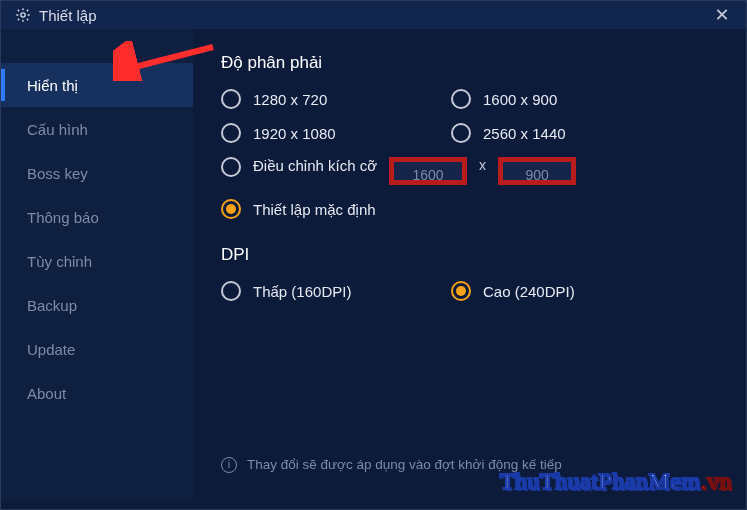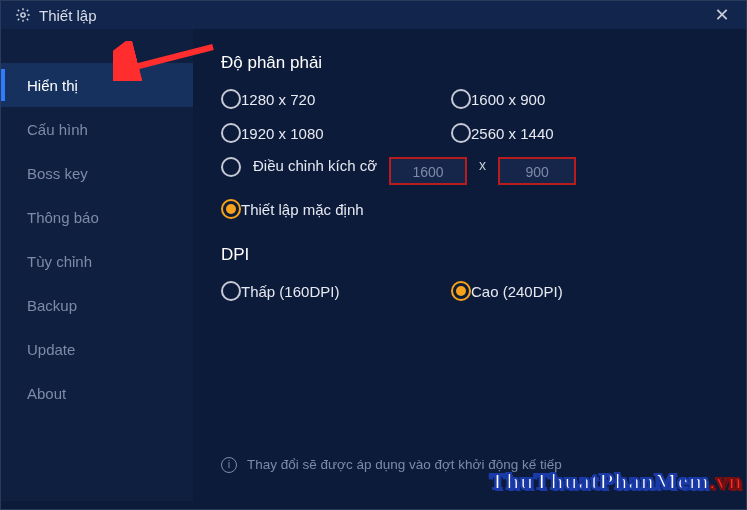--- a/index.html
+++ b/index.html
@@ -56,38 +56,39 @@
     color: #ffffff; font-size: 17px; margin-bottom: 16px;
   }
   .res-grid {
     display: grid;
     grid-template-columns: 230px 230px;
     row-gap: 14px;
     margin-bottom: 14px;
   }
   .radio-row {
     display: flex; align-items: center;
+    gap: 12px;
     cursor: pointer;
   }
   .rcircle {
     width: 20px; height: 20px; border-radius: 50%;
     border: 2px solid #c6cad6;
     display: flex; align-items: center; justify-content: center;
     flex-shrink: 0;
   }
   .rcircle.sel { border-color: #f7a21a; }
   .rcircle.sel::after {
     content: ""; width: 10px; height: 10px; border-radius: 50%; background: #f7a21a;
   }
   .rlabel { color: #e6e9f1; font-size: 15px; }
   .custom-row { display: flex; align-items: flex-start; gap: 12px; margin-bottom: 14px; }
   .numbox {
     width: 78px; height: 28px;
     background: #16264a;
-    border: 2px solid #b91c1c;
+    border: 5px solid #b91c1c;
     color: #7e8aa8;
     text-align: center;
     font-size: 14px;
     line-height: 26px;
   }
   .xsep { color: #c6cad6; font-size: 14px; }
   .dpi-section { margin-top: 26px; }
   .dpi-row { display: grid; grid-template-columns: 230px 230px; margin-top: 16px; }
   .footnote {
     position: absolute;
@@ -102,23 +103,23 @@
     display: flex; align-items: center; justify-content: center;
     font-size: 11px; flex-shrink: 0; margin-top: 2px;
   }
   .arrow-annot {
     position: absolute;
     left: 112px; top: 40px;
     pointer-events: none;
   }
   .watermark {
     position: absolute;
-    right: 4px; bottom: 14px;
+    right: 14px; bottom: 14px;
     font-family: "Comic Sans MS", "Segoe Script", cursive;
-    font-weight: bold;
+    font-weight: normal;
     font-size: 24px;
     color: #ffffff;
     -webkit-text-stroke: 2px #1a3aa8;
     text-shadow:
       2px 2px 0 #1a3aa8,
       -1px -1px 0 #1a3aa8,
       1px -1px 0 #1a3aa8,
       -1px 1px 0 #1a3aa8;
     letter-spacing: 0.5px;
     margin-left: 40px;

